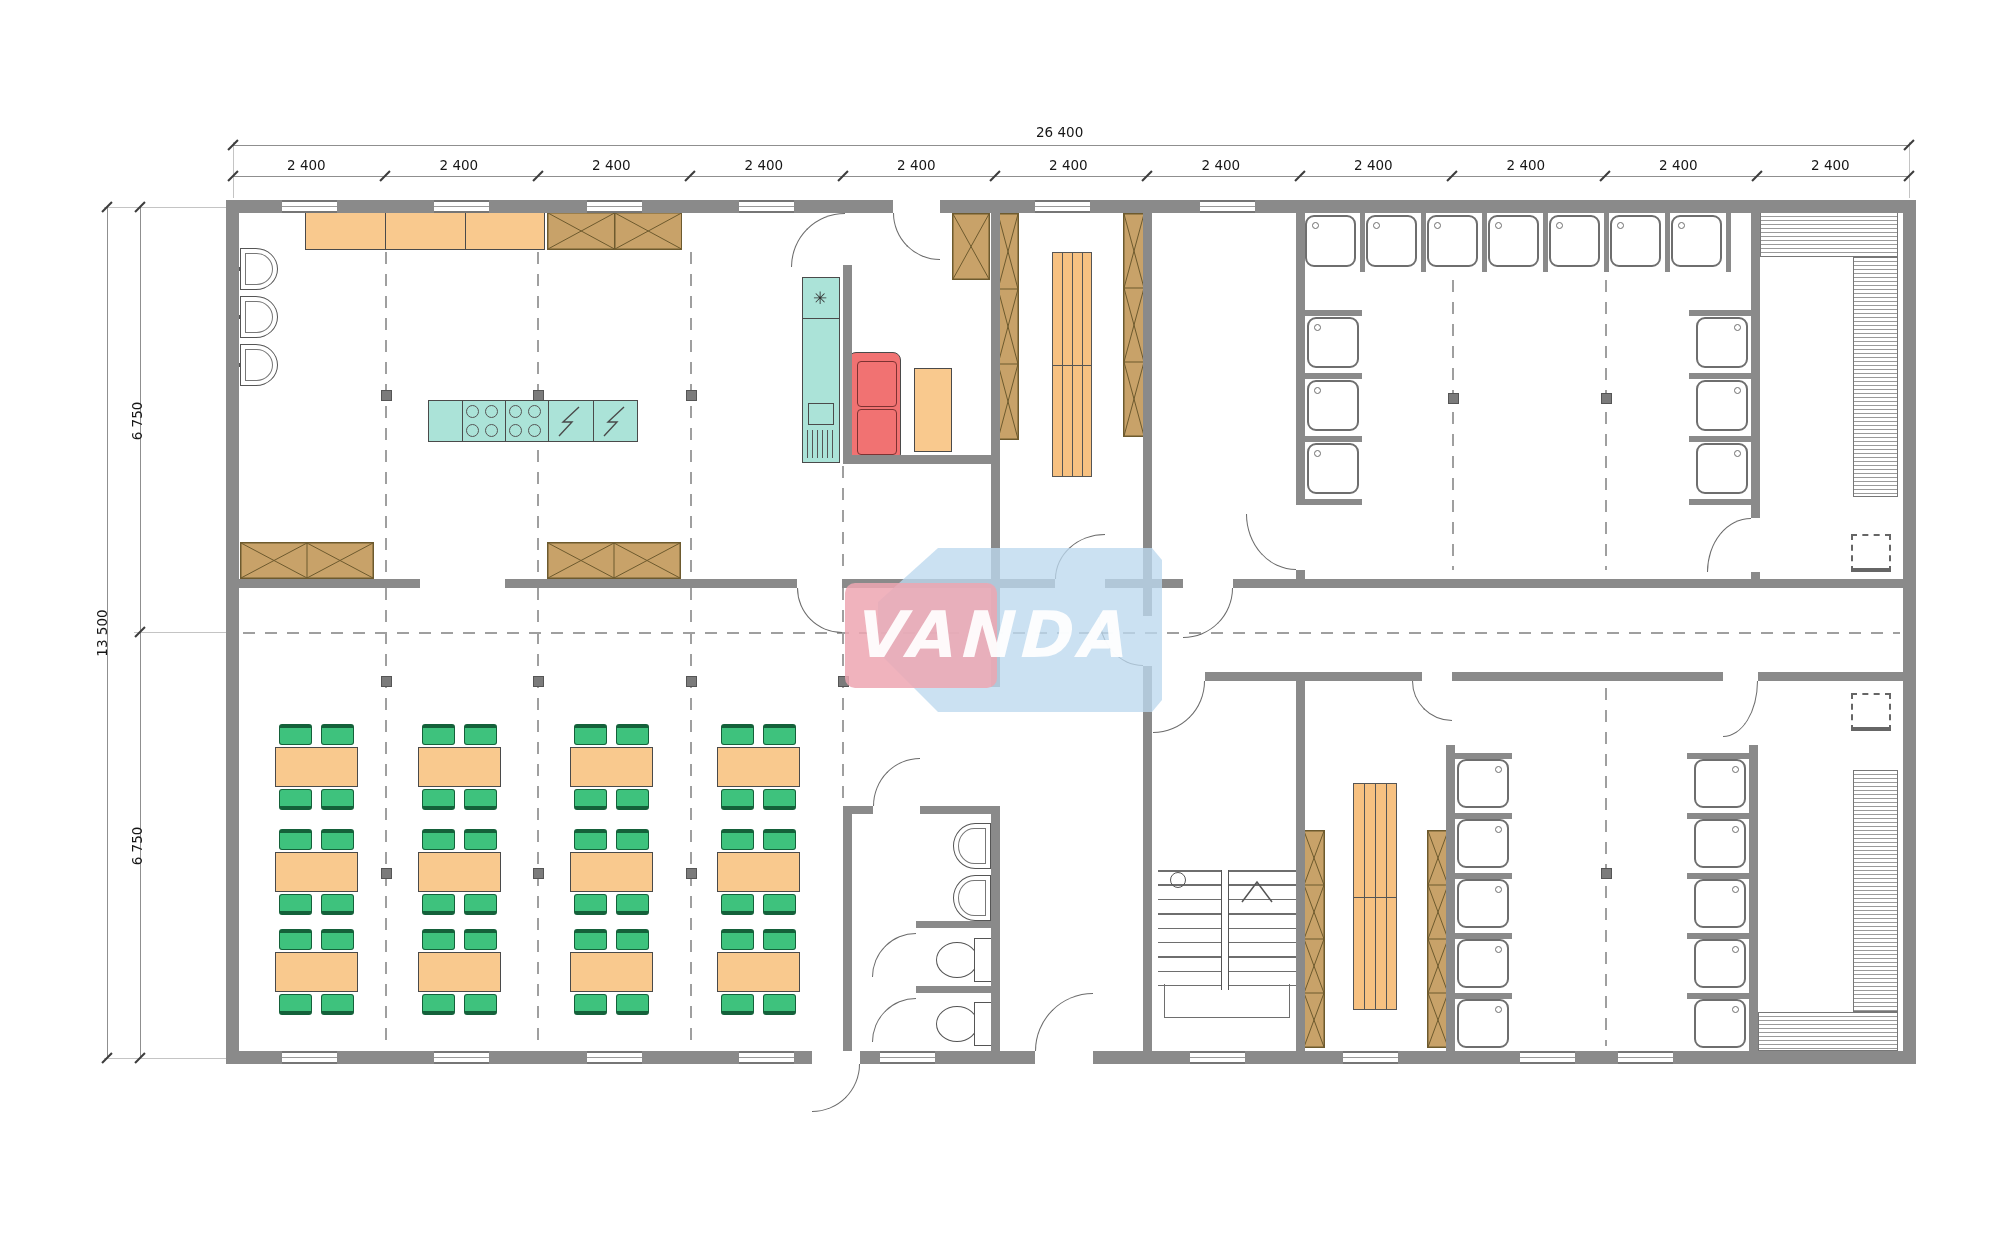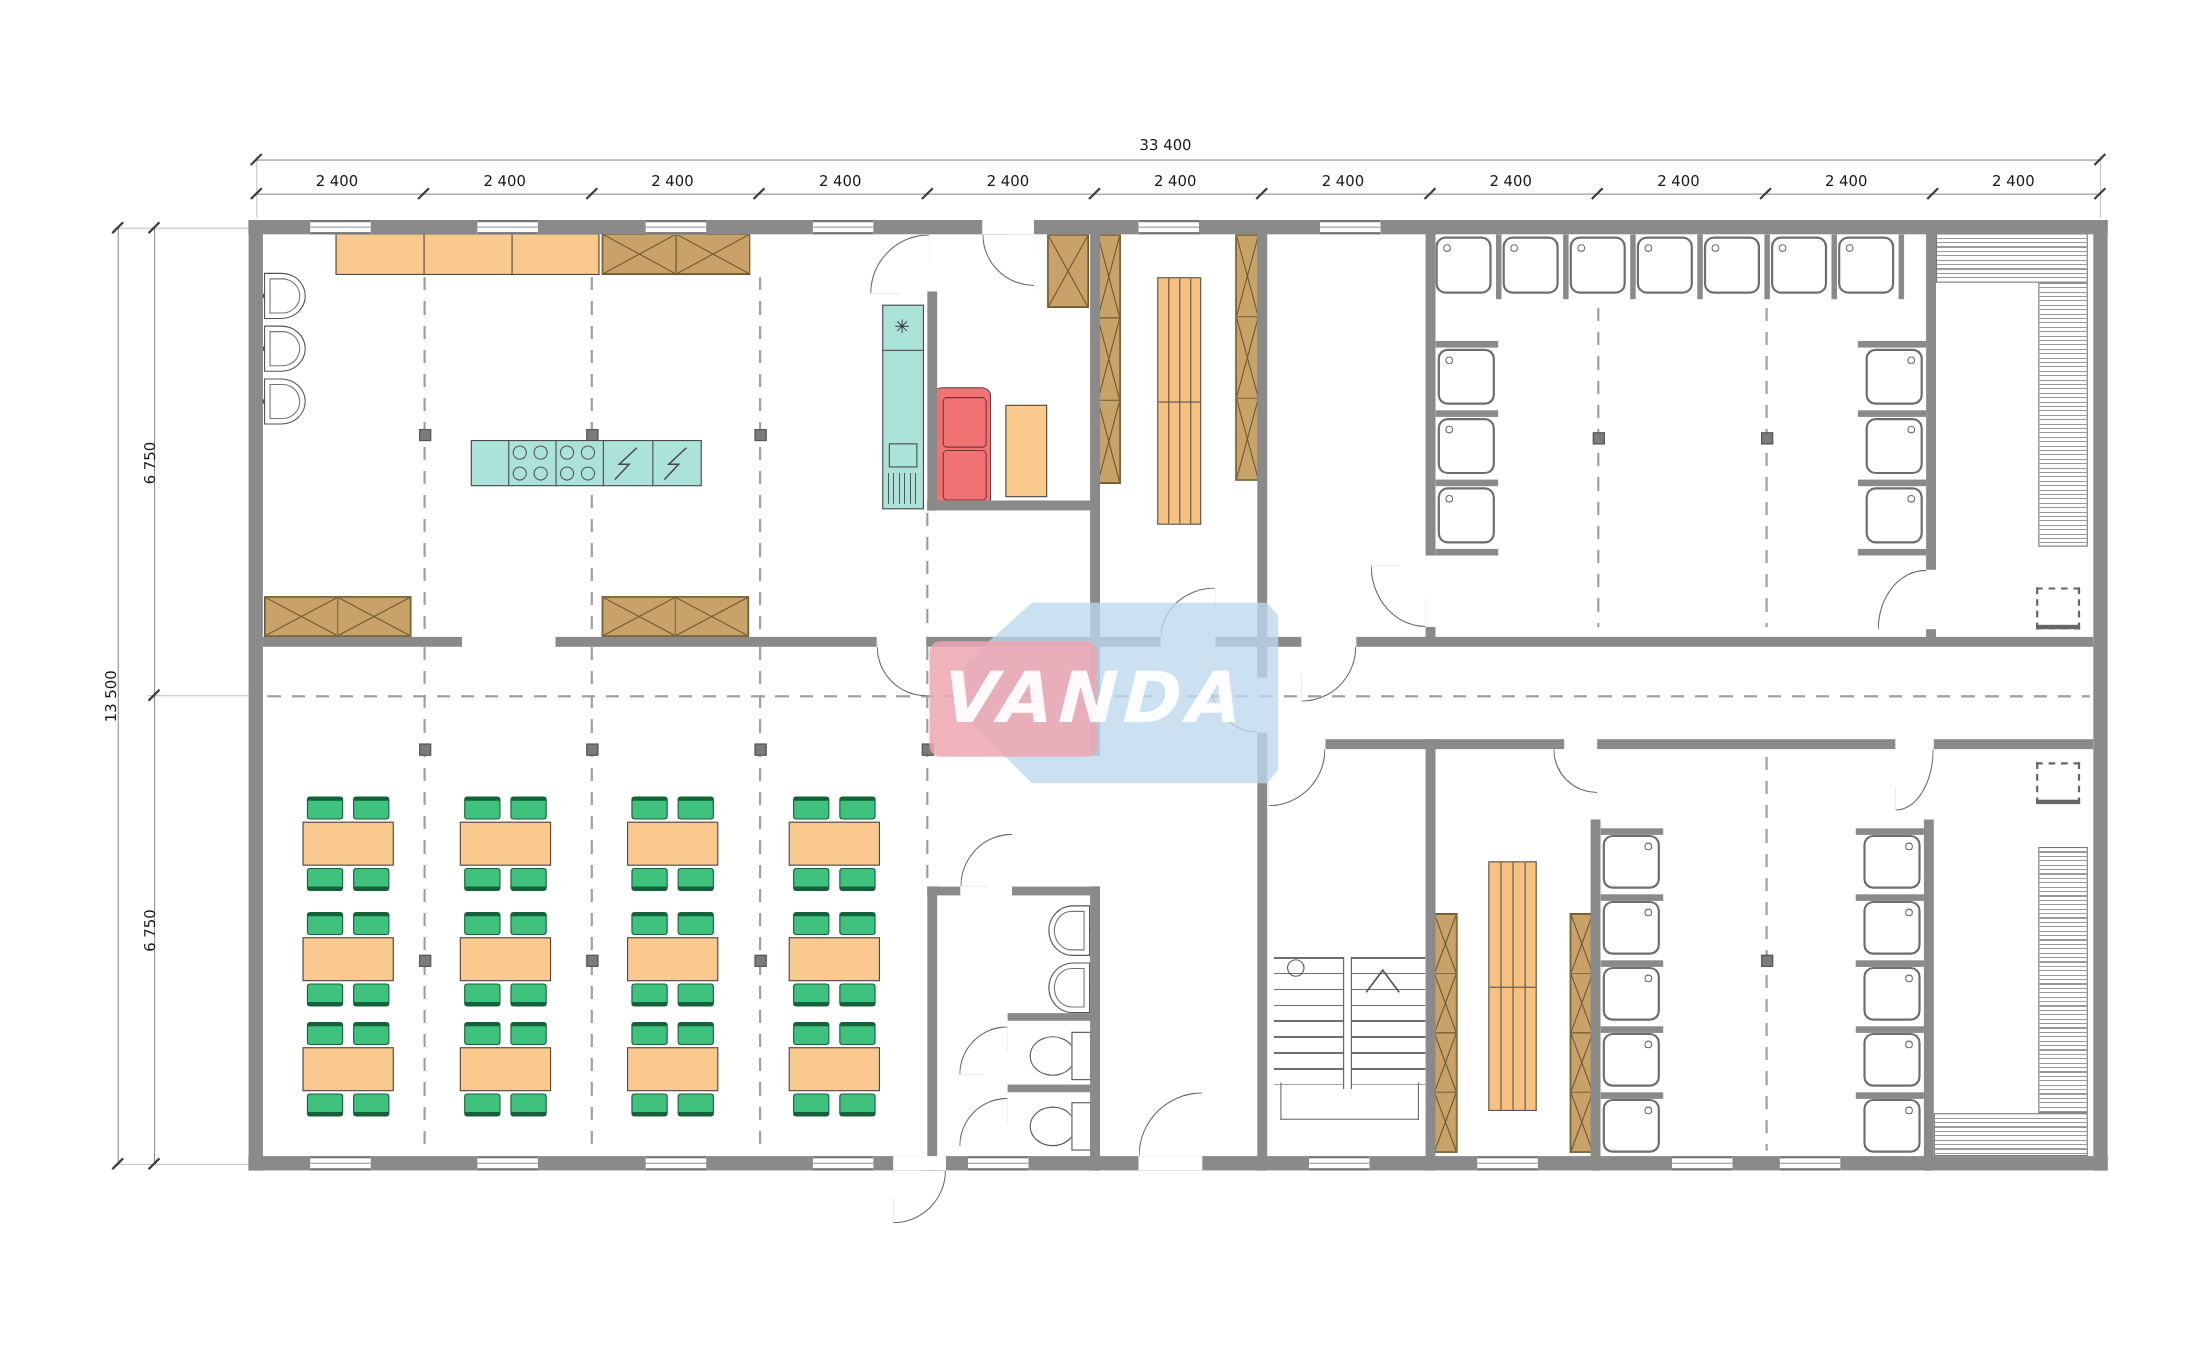--- a/index.html
+++ b/index.html
@@ -78,21 +78,21 @@
 
   <div class="dimline" style="left:233px;top:145px;width:1676px;height:1px"></div>
   <div class="dimline" style="left:233px;top:176px;width:1676px;height:1px"></div>
   <div class="dimline" style="left:107px;top:207px;width:1px;height:851px"></div>
   <div class="dimline" style="left:140px;top:207px;width:1px;height:851px"></div>
   <div class="thin" style="left:233px;top:142px;width:1px;height:56px"></div>
   <div class="thin" style="left:1909px;top:142px;width:1px;height:56px"></div>
   <div class="thin" style="left:104px;top:207px;width:122px;height:1px"></div>
   <div class="thin" style="left:104px;top:1058px;width:122px;height:1px"></div>
   <div class="thin" style="left:134px;top:632px;width:92px;height:1px"></div>
-  <div class="dimtxt" style="left:1036px;top:124px">33 400</div>
+  <div class="dimtxt" style="left:1036px;top:124px">26 400</div>
   <div class="dimtxt rot" style="left:78px;top:625px">13 500</div>
   <div class="dimtxt rot" style="left:118px;top:413px">6 750</div>
   <div class="dimtxt rot" style="left:118px;top:838px">6 750</div>
 
   <div id="plan">
 
     <div class="furn o" style="left:305px;top:212px;width:240px;height:38px"></div>
     <div class="line" style="left:385px;top:212px;width:1px;height:38px"></div>
     <div class="line" style="left:465px;top:212px;width:1px;height:38px"></div>
 

